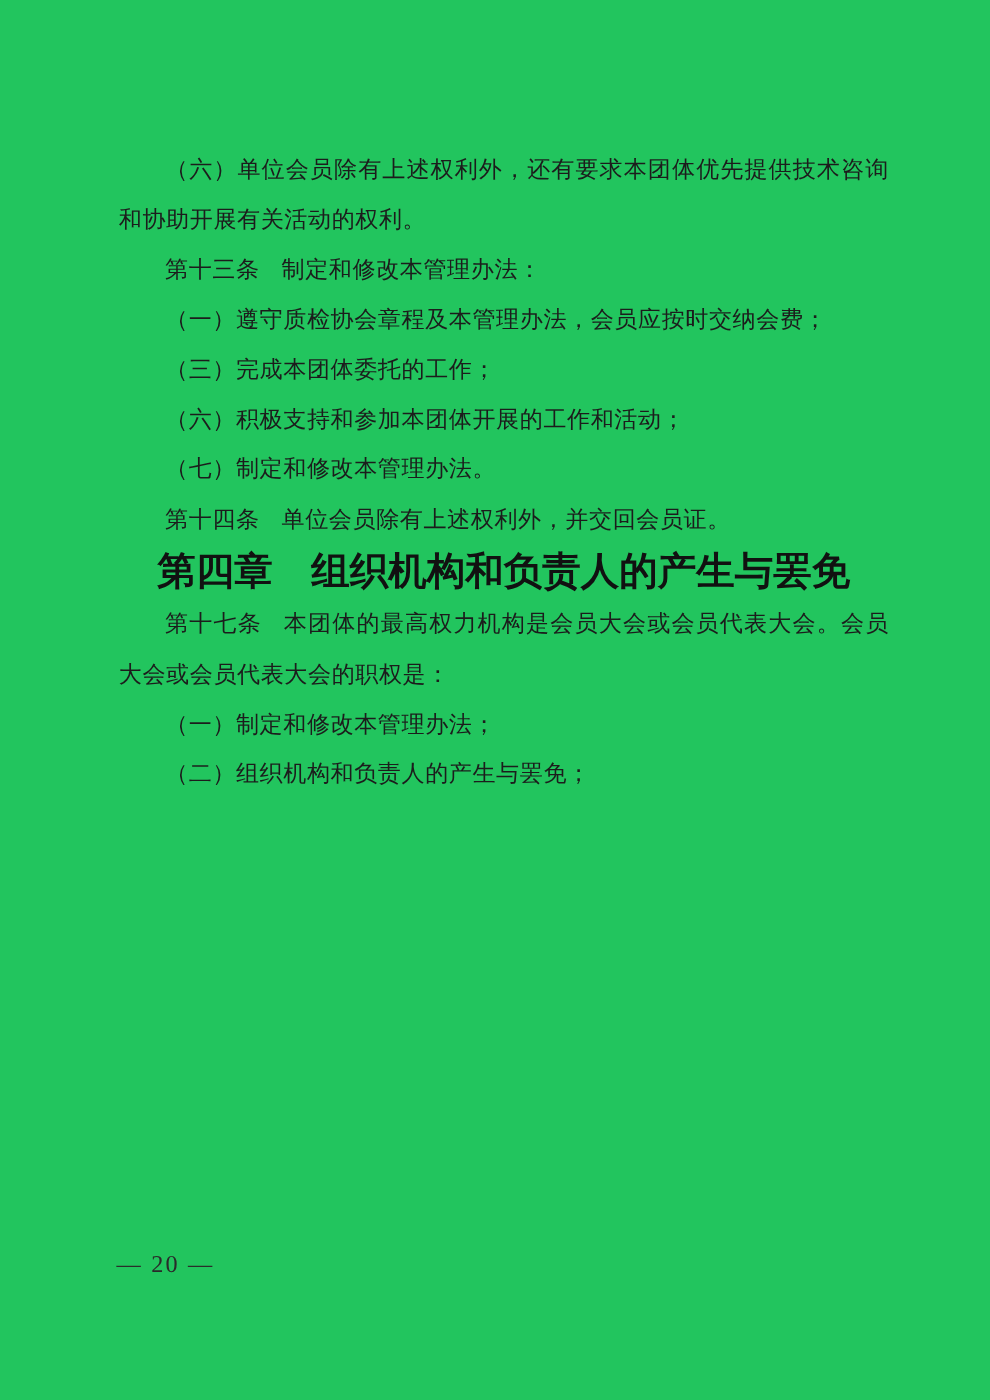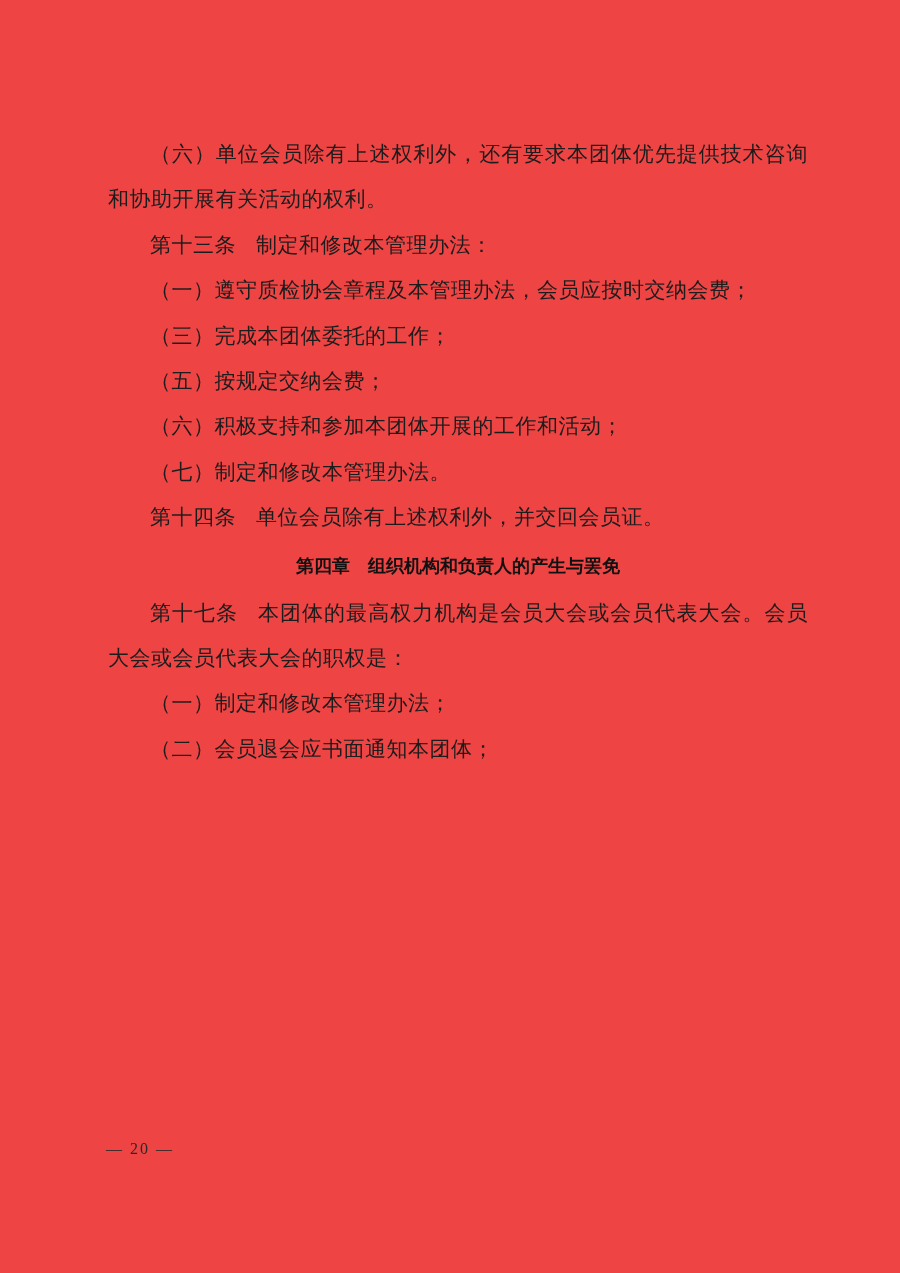--- a/index.html
+++ b/index.html
@@ -4,21 +4,21 @@
 <style>
   html, body {
     margin: 0;
     padding: 0;
     background: #ffffff;
   }
   .page {
     position: relative;
     width: 900px;
     height: 1273px;
-    background: #ef4444;
+    background: #22c55e;
     overflow: hidden;
     font-family: "Liberation Serif", "DejaVu Serif", serif;
     color: #1c1c1c;
   }
   .content {
     position: absolute;
     top: 132px;
     left: 108px;
     width: 700px;
   }
@@ -36,31 +36,31 @@
   .lead:empty {
     display: none;
   }
   .lead:not(:empty) {
     margin-right: 0.95em;
   }
   .chapter {
     margin: 0;
     font-family: "Liberation Sans", "DejaVu Sans", sans-serif;
     font-weight: 700;
-    font-size: 18px;
+    font-size: 35px;
     line-height: 50px;
     text-align: center;
     text-indent: 0;
     color: #111111;
   }
   .page-number {
     position: absolute;
     left: 106px;
     top: 1134px;
-    font-size: 16px;
+    font-size: 22px;
     line-height: 30px;
     letter-spacing: 2px;
     color: #2a2a2a;
     font-family: "Liberation Serif", "DejaVu Serif", serif;
   }
 </style>
 </head>
 <body>
 
 <div class="page">
@@ -69,34 +69,33 @@
     <p class="para"><span>（六）单位会员除有上述权利外，还有要求本团体优先提供技术咨询和协助开展有关活动的权利。</span></p>
 
     <p class="para"><span class="lead">第十三条</span><span>制定和修改本管理办法：</span></p>
 
     <p class="para"><span>（一）遵守质检协会章程及本管理办法，会员应按时交纳会费；</span></p>
 
 
     <p class="para"><span>（三）完成本团体委托的工作；</span></p>
 
 
-    <p class="para"><span>（五）按规定交纳会费；</span></p>
 
     <p class="para"><span>（六）积极支持和参加本团体开展的工作和活动；</span></p>
 
     <p class="para"><span>（七）制定和修改本管理办法。</span></p>
 
     <p class="para"><span class="lead">第十四条</span><span>单位会员除有上述权利外，并交回会员证。</span></p>
 
 
 
     <h2 class="chapter">第四章　组织机构和负责人的产生与罢免</h2>
 
     <p class="para"><span class="lead">第十七条</span><span>本团体的最高权力机构是会员大会或会员代表大会。会员大会或会员代表大会的职权是：</span></p>
 
     <p class="para"><span>（一）制定和修改本管理办法；</span></p>
 
-    <p class="para"><span>（二）会员退会应书面通知本团体；</span></p>
+    <p class="para"><span>（二）组织机构和负责人的产生与罢免；</span></p>
 
   </div>
 
   <div class="page-number">— 20 —</div>
 </div>
 
 </body></html>

